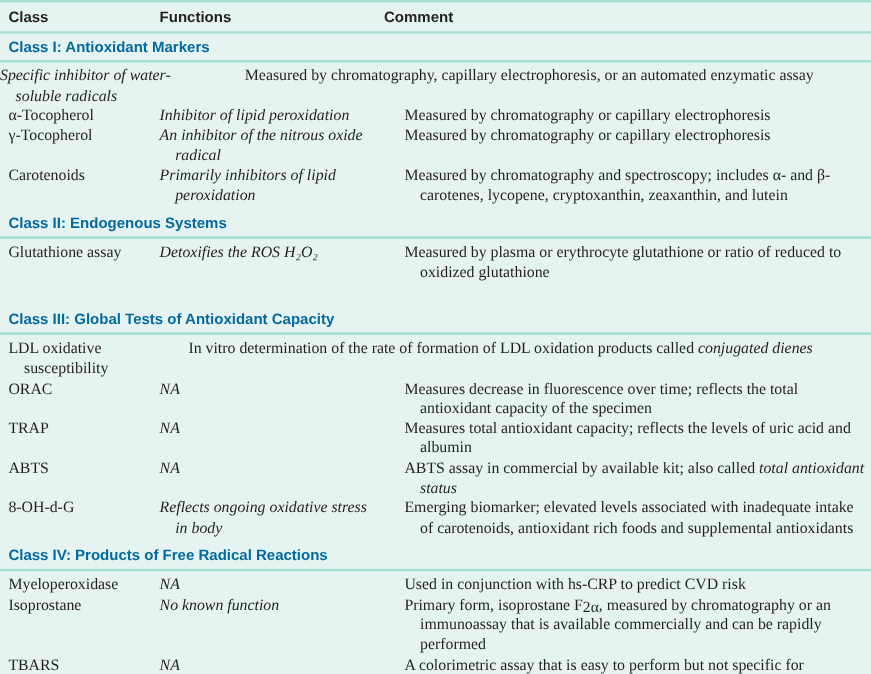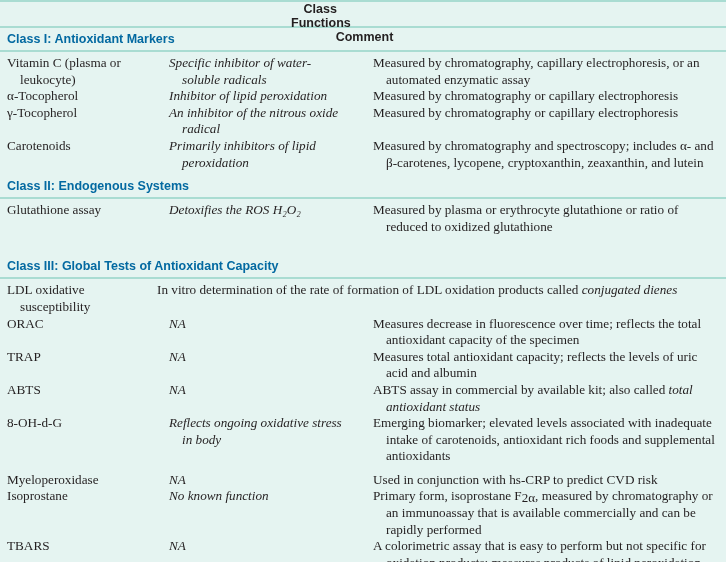--- a/index.html
+++ b/index.html
@@ -7,31 +7,31 @@
     width: 726px; height: 562px; overflow: hidden;
     background: #e5f4f1;
     font-family: "Liberation Serif", "DejaVu Serif", serif;
     color: #231f20;
   }
   .tbl {
     position: relative;
     width: 726px;
     border-top: 2px solid #a9dcd2;
   }
-  .row { display: flex; flex-direction: column; }
+  .row { display: flex; }
   .hdr {
     height: 24px;
     border-bottom: 2px solid #a9dcd2;
     font-family: "Liberation Sans", "DejaVu Sans", sans-serif;
     font-weight: bold;
     font-size: 12.5px;
     align-items: center;
   }
   .c1 { width: 133px; padding-left: 7px; box-sizing: border-box; }
-  .c2 { width: 180px; padding-left: 0; box-sizing: border-box; margin-left: 36px; }
+  .c2 { width: 180px; padding-left: 0; box-sizing: border-box; }
   .c3 { flex: 1; padding-left: 7px; padding-right: 4px; box-sizing: border-box; }
   .sect {
     height: 22px;
     border-bottom: 2px solid #a9dcd2;
     font-family: "Liberation Sans", "DejaVu Sans", sans-serif;
     font-weight: bold;
     font-size: 12.5px;
     color: #0369a1;
     padding-left: 7px;
     display: flex; align-items: center;
@@ -53,23 +53,20 @@
 
   <div class="row hdr">
     <div class="c1">Class</div>
     <div class="c2">Functions</div>
     <div class="c3">Comment</div>
   </div>
 
   <div class="sect">Class I: Antioxidant Markers</div>
   <div class="group">
     <div class="drow">
-      <div class="c1">
-          <span class="in">Vitamin C (plasma or leukocyte)</span>
-        </div>
       <div class="c2">
           <span class="in">Specific inhibitor of water-soluble radicals</span>
         </div>
       <div class="c3">
           <span class="in">Measured by chromatography, capillary electrophoresis, or an automated enzymatic assay</span>
         </div>
     </div>
     <div class="drow">
       <div class="c1">
           <span class="in">α-Tocopherol</span>
@@ -169,20 +166,21 @@
         </div>
       <div class="c2">
           <span class="in">Reflects ongoing oxidative stress in body</span>
         </div>
       <div class="c3">
           <span class="in">Emerging biomarker; elevated levels associated with inadequate intake of carotenoids, antioxidant rich foods and supplemental antioxidants</span>
         </div>
     </div>
   </div>
 
+  <div class="sect">Class IV: Products of Free Radical Reactions</div>
   <div class="group">
     <div class="drow">
       <div class="c1">
           <span class="in">Myeloperoxidase</span>
         </div>
       <div class="c2">
           <span class="in">NA</span>
         </div>
       <div class="c3">
           <span class="in">Used in conjunction with hs-CRP to predict CVD risk</span>

